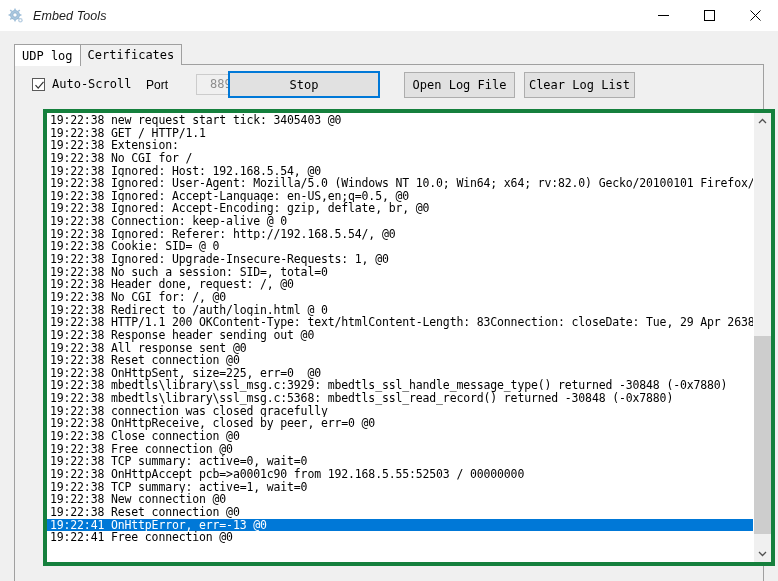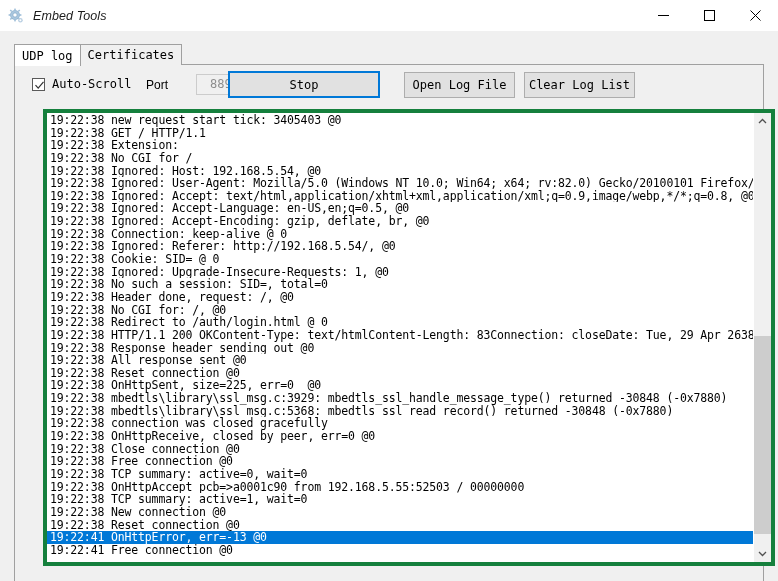--- a/index.html
+++ b/index.html
@@ -370,21 +370,20 @@
       </div>
 
       <div class="logbox">
         <div class="loglist" id="loglist">
             <div class="logline">19:22:38 new request start tick: 3405403 @0</div>
             <div class="logline">19:22:38 GET / HTTP/1.1</div>
             <div class="logline">19:22:38 Extension:</div>
             <div class="logline">19:22:38 No CGI for /</div>
             <div class="logline">19:22:38 Ignored: Host: 192.168.5.54, @0</div>
             <div class="logline">19:22:38 Ignored: User-Agent: Mozilla/5.0 (Windows NT 10.0; Win64; x64; rv:82.0) Gecko/20100101 Firefox/82.0, @0</div>
-            <div class="logline">19:22:38 Ignored: Accept: text/html,application/xhtml+xml,application/xml;q=0.9,image/webp,*/*;q=0.8, @0</div>
             <div class="logline">19:22:38 Ignored: Accept-Language: en-US,en;q=0.5, @0</div>
             <div class="logline">19:22:38 Ignored: Accept-Encoding: gzip, deflate, br, @0</div>
             <div class="logline">19:22:38 Connection: keep-alive @ 0</div>
             <div class="logline">19:22:38 Ignored: Referer: http://192.168.5.54/, @0</div>
             <div class="logline">19:22:38 Cookie: SID= @ 0</div>
             <div class="logline">19:22:38 Ignored: Upgrade-Insecure-Requests: 1, @0</div>
             <div class="logline">19:22:38 No such a session: SID=, total=0</div>
             <div class="logline">19:22:38 Header done, request: /, @0</div>
             <div class="logline">19:22:38 No CGI for: /, @0</div>
             <div class="logline">19:22:38 Redirect to /auth/login.html @ 0</div>

